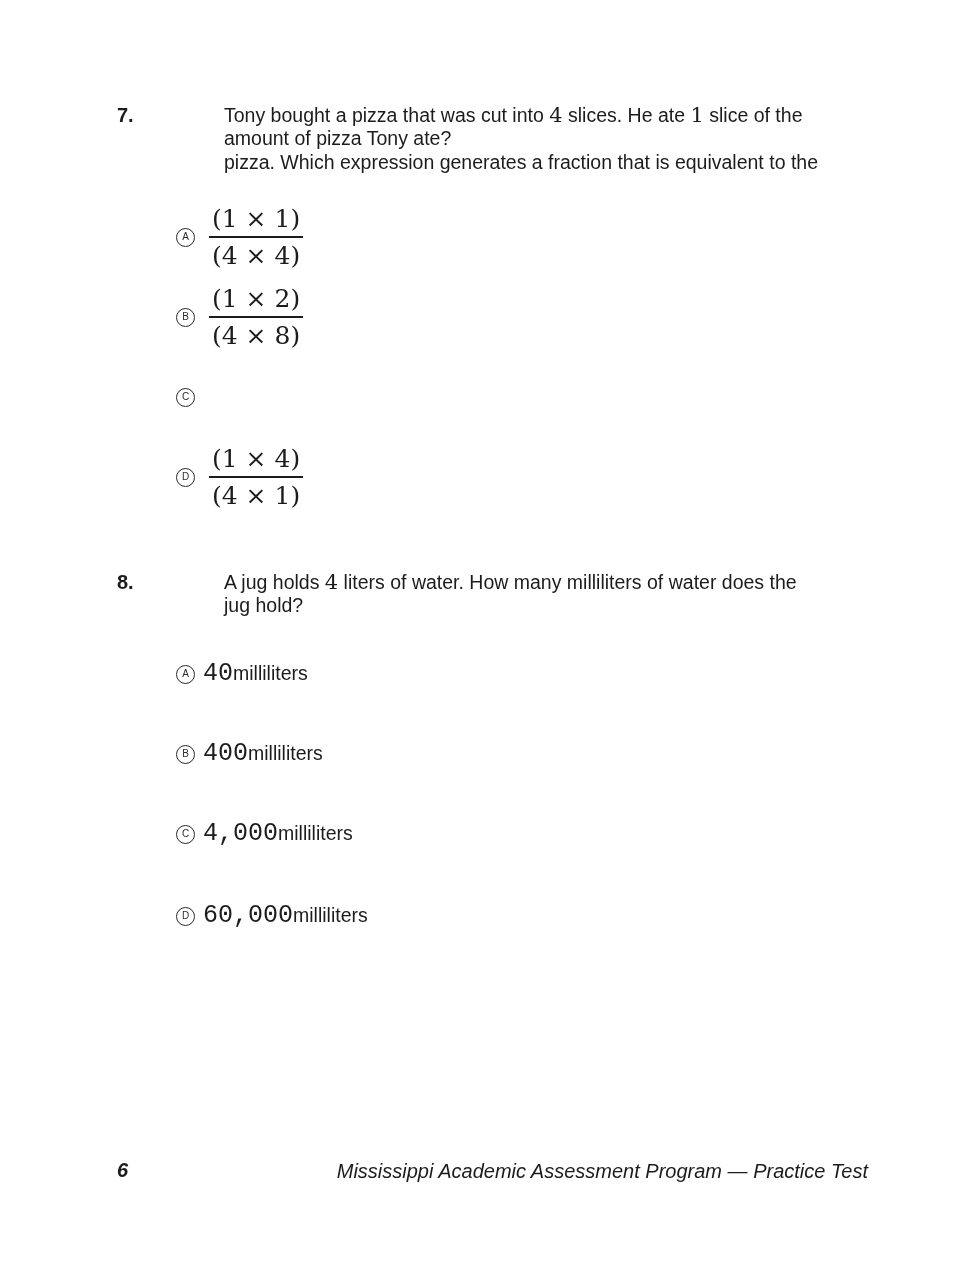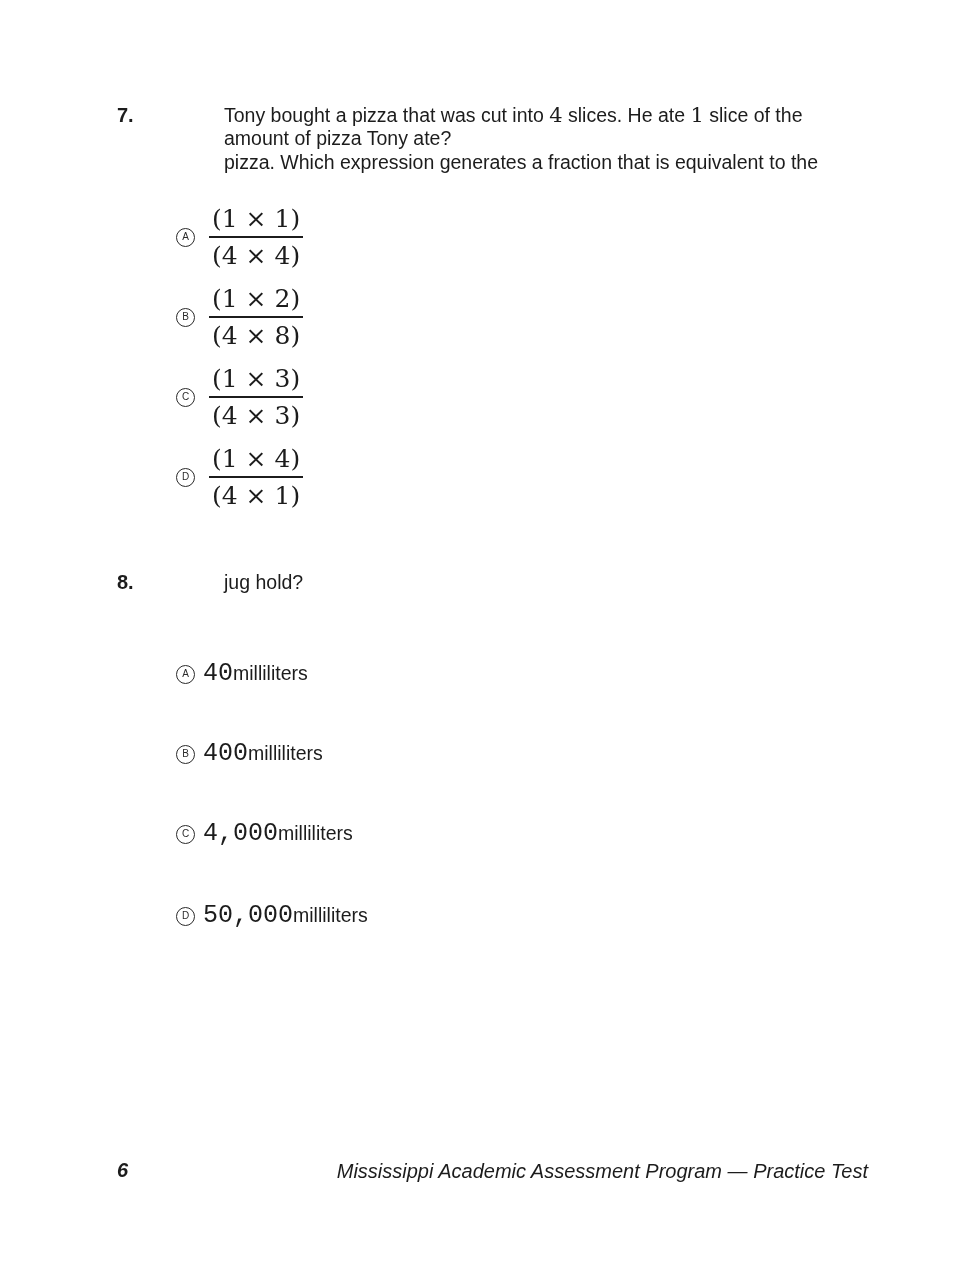--- a/index.html
+++ b/index.html
@@ -126,55 +126,52 @@
   </div>
   <div class="frac-row" style="top:282px;">
     <span class="choice-circle">B</span>
     <span class="frac">
         <span class="frac-num">(1 × 2)</span>
         <span class="frac-den">(4 × 8)</span>
       </span>
   </div>
   <div class="frac-row" style="top:362px;">
     <span class="choice-circle">C</span>
-    <span class="frac">
-        <span class="frac-num">(1 × 3)</span>
-        <span class="frac-den">(4 × 3)</span>
-      </span>
   </div>
   <div class="frac-row" style="top:442px;">
     <span class="choice-circle">D</span>
     <span class="frac">
         <span class="frac-num">(1 × 4)</span>
         <span class="frac-den">(4 × 1)</span>
       </span>
   </div>
 
   <div class="q-number" style="top:571px;">8.</div>
   <div class="q-text" style="top:571px;">
+      <div><span>A jug holds </span><span class="mnum">4</span><span> liters of water. How many milliliters of water does the</span></div>
       <div>jug hold?</div>
     </div>
 
   <div class="val-row" style="top:660px;">
     <span class="choice-circle">A</span>
     <span class="choice-value">40</span>
     <span class="choice-unit">milliliters</span>
   </div>
   <div class="val-row" style="top:740px;">
     <span class="choice-circle">B</span>
     <span class="choice-value">400</span>
     <span class="choice-unit">milliliters</span>
   </div>
   <div class="val-row" style="top:820px;">
     <span class="choice-circle">C</span>
     <span class="choice-value">4,000</span>
     <span class="choice-unit">milliliters</span>
   </div>
   <div class="val-row" style="top:902px;">
     <span class="choice-circle">D</span>
-    <span class="choice-value">50,000</span>
+    <span class="choice-value">60,000</span>
     <span class="choice-unit">milliliters</span>
   </div>
 
   <div class="footer-page-number">6</div>
   <div class="footer-title">Mississippi Academic Assessment Program — Practice Test</div>
 
 </div>
 
 </body></html>

